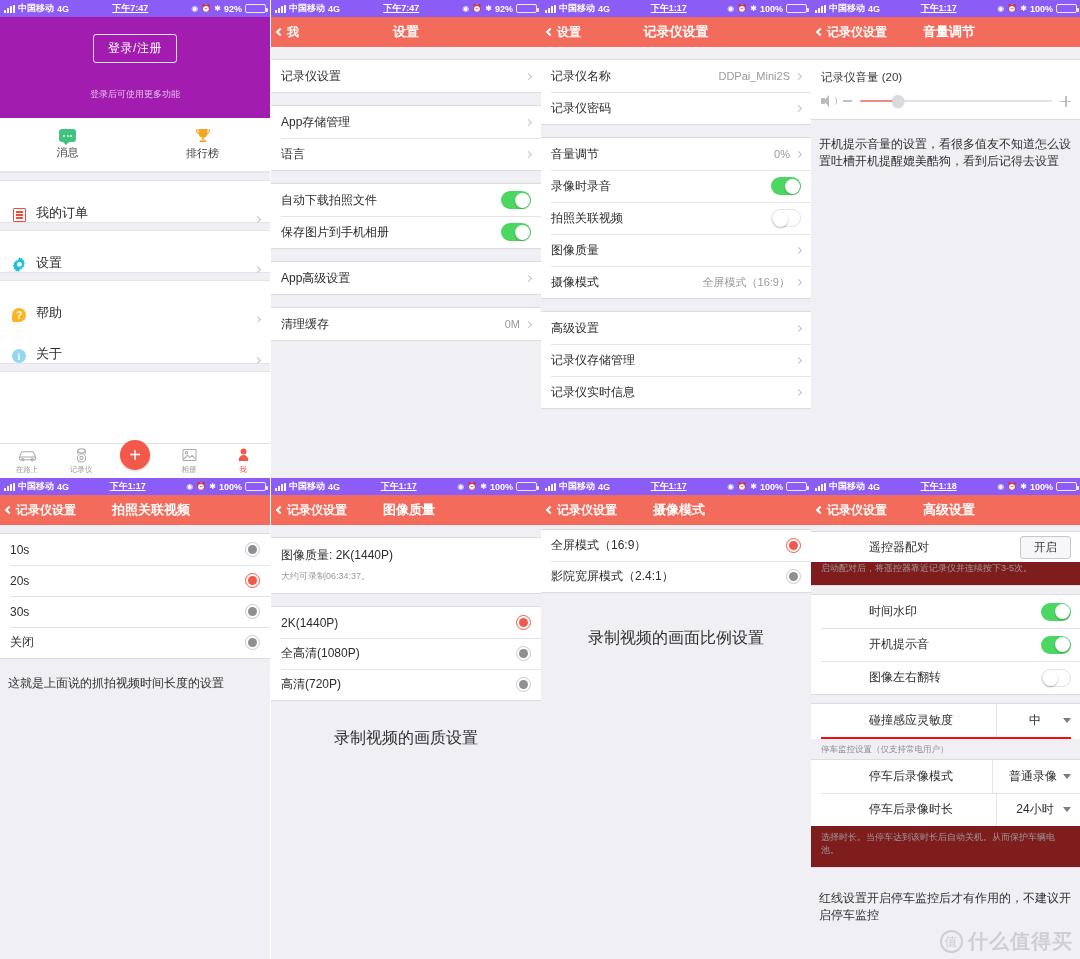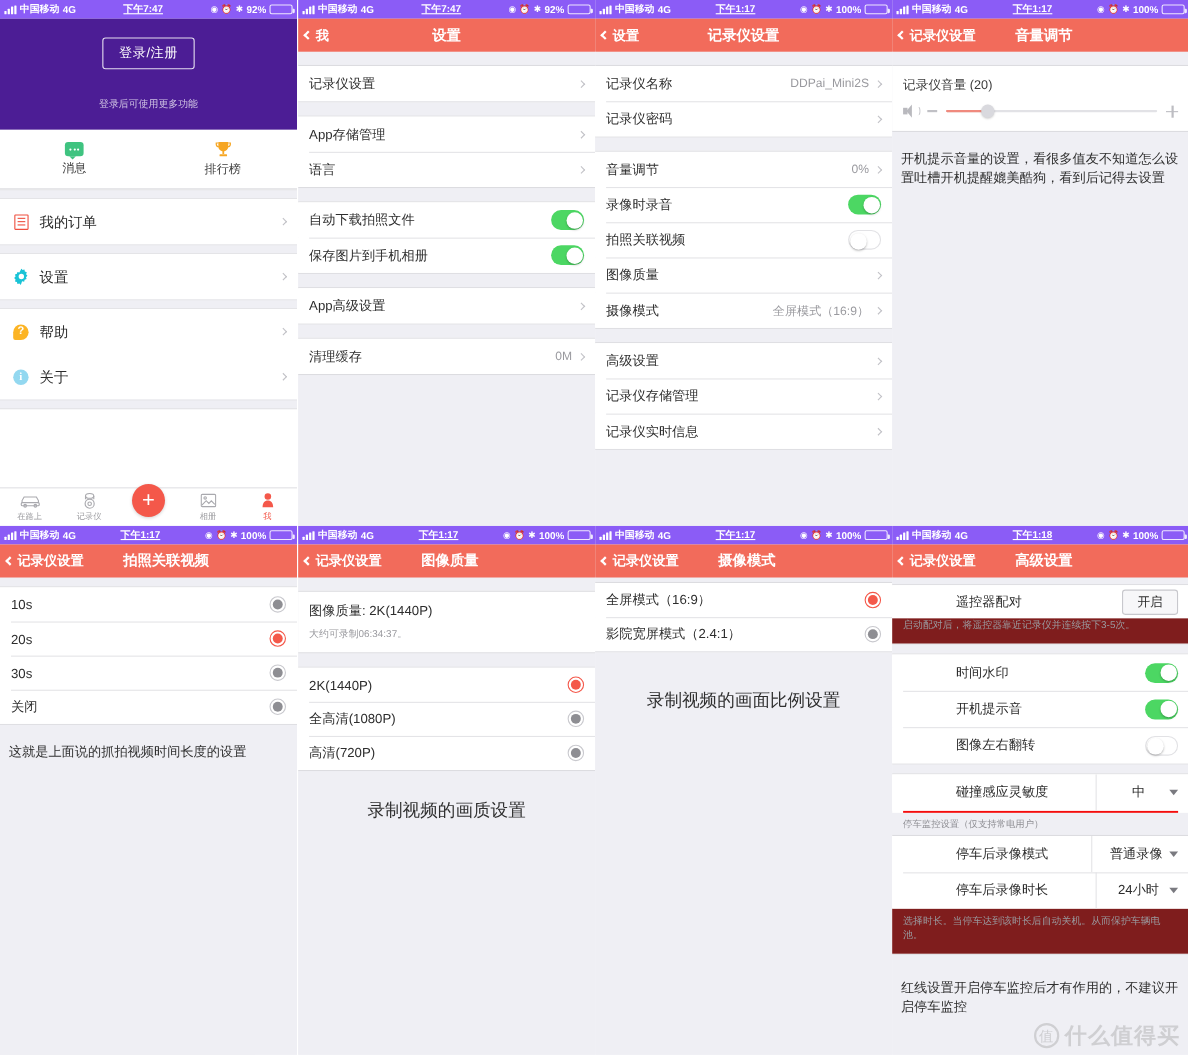--- a/index.html
+++ b/index.html
@@ -113,21 +113,21 @@
 
   
   .annot {
     color:#2f2f2f; font-size: 12px; line-height: 1.38; padding: 16px 8px 0 8px;
     font-weight: 400;
   }
   .annot.center { text-align:center; font-size:16px; }
 
   
   #p1 { left:0; top:0; height:478px; background:#fff; }
-  .hero { background:#4c1d95; height: 101px; display:flex; flex-direction:column;
+  .hero { background:#a21caf; height: 101px; display:flex; flex-direction:column;
           align-items:center; justify-content:center; }
   .login-btn {
     border:1px solid rgba(255,255,255,.85); color:#fff; border-radius:3px;
     padding:5px 14px; font-size:12px; letter-spacing:.5px;
   }
   .hero-sub { color: rgba(255,255,255,.72); font-size:9px; margin-top:25px; }
   .quick { display:flex; background:#fff; height:54px; border-bottom:1px solid #e4e4e7; }
   .quick-item { flex:1; display:flex; flex-direction:column; align-items:center; justify-content:center; gap:3px; }
   .quick-item .qlabel { font-size:11px; color:#3b3b3b; }
   .chat-ico { width:17px; height:13px; background:#3fc380; border-radius:3px; position:relative;
@@ -138,21 +138,21 @@
   .chat-ico i { width:2px;height:2px;border-radius:50%;background:#fff; display:block;}
   .menu-ico { width:18px; display:flex; justify-content:center; flex:0 0 18px; margin-right:8px; }
   .mi-list { width:13px;height:14px;border:1.5px solid #ef4e3e; border-radius:1px;
              display:flex;flex-direction:column;justify-content:center;gap:1.5px;padding:0 2px; }
   .mi-list i{display:block;height:1.5px;background:#ef4e3e;}
   .mi-help { width:14px;height:14px;border-radius:50% 50% 50% 2px;background:#fcb424;color:#fff;
              font-size:10px; font-weight:bold; display:flex;align-items:center;justify-content:center; }
   .mi-info { width:14px;height:14px;border-radius:50%;background:#93d8f0;color:#fff;
              font-size:10px; font-weight:bold; display:flex;align-items:center;justify-content:center;
              font-family:"Liberation Serif", serif; }
-  .mrow { height:41px; display:flex; align-items:center; padding:0 10px; background:#fff; font-size:13px; color:#2d2d2d; position:relative;}
+  .mrow { height:41px; display:flex; align-items:flex-end; padding:0 10px; background:#fff; font-size:13px; color:#2d2d2d; position:relative;}
   .mrow .lbl{flex:1 1 auto;}
   .mdiv { height:9px; background:#efeff4; border-top:1px solid #e4e4e7; border-bottom:1px solid #e4e4e7;}
 
   .tabbar {
     position:absolute; left:0; bottom:0; width:270px; height:35px;
     background:#fff; border-top:1px solid #e0e0e4; display:flex; align-items:center;
   }
   .tab { flex:1; display:flex; flex-direction:column; align-items:center; justify-content:center; gap:2px; }
   .tab .tlabel { font-size:7.5px; color:#9b9b9f; }
   .tab.active .tlabel { color:#f4584a; }

